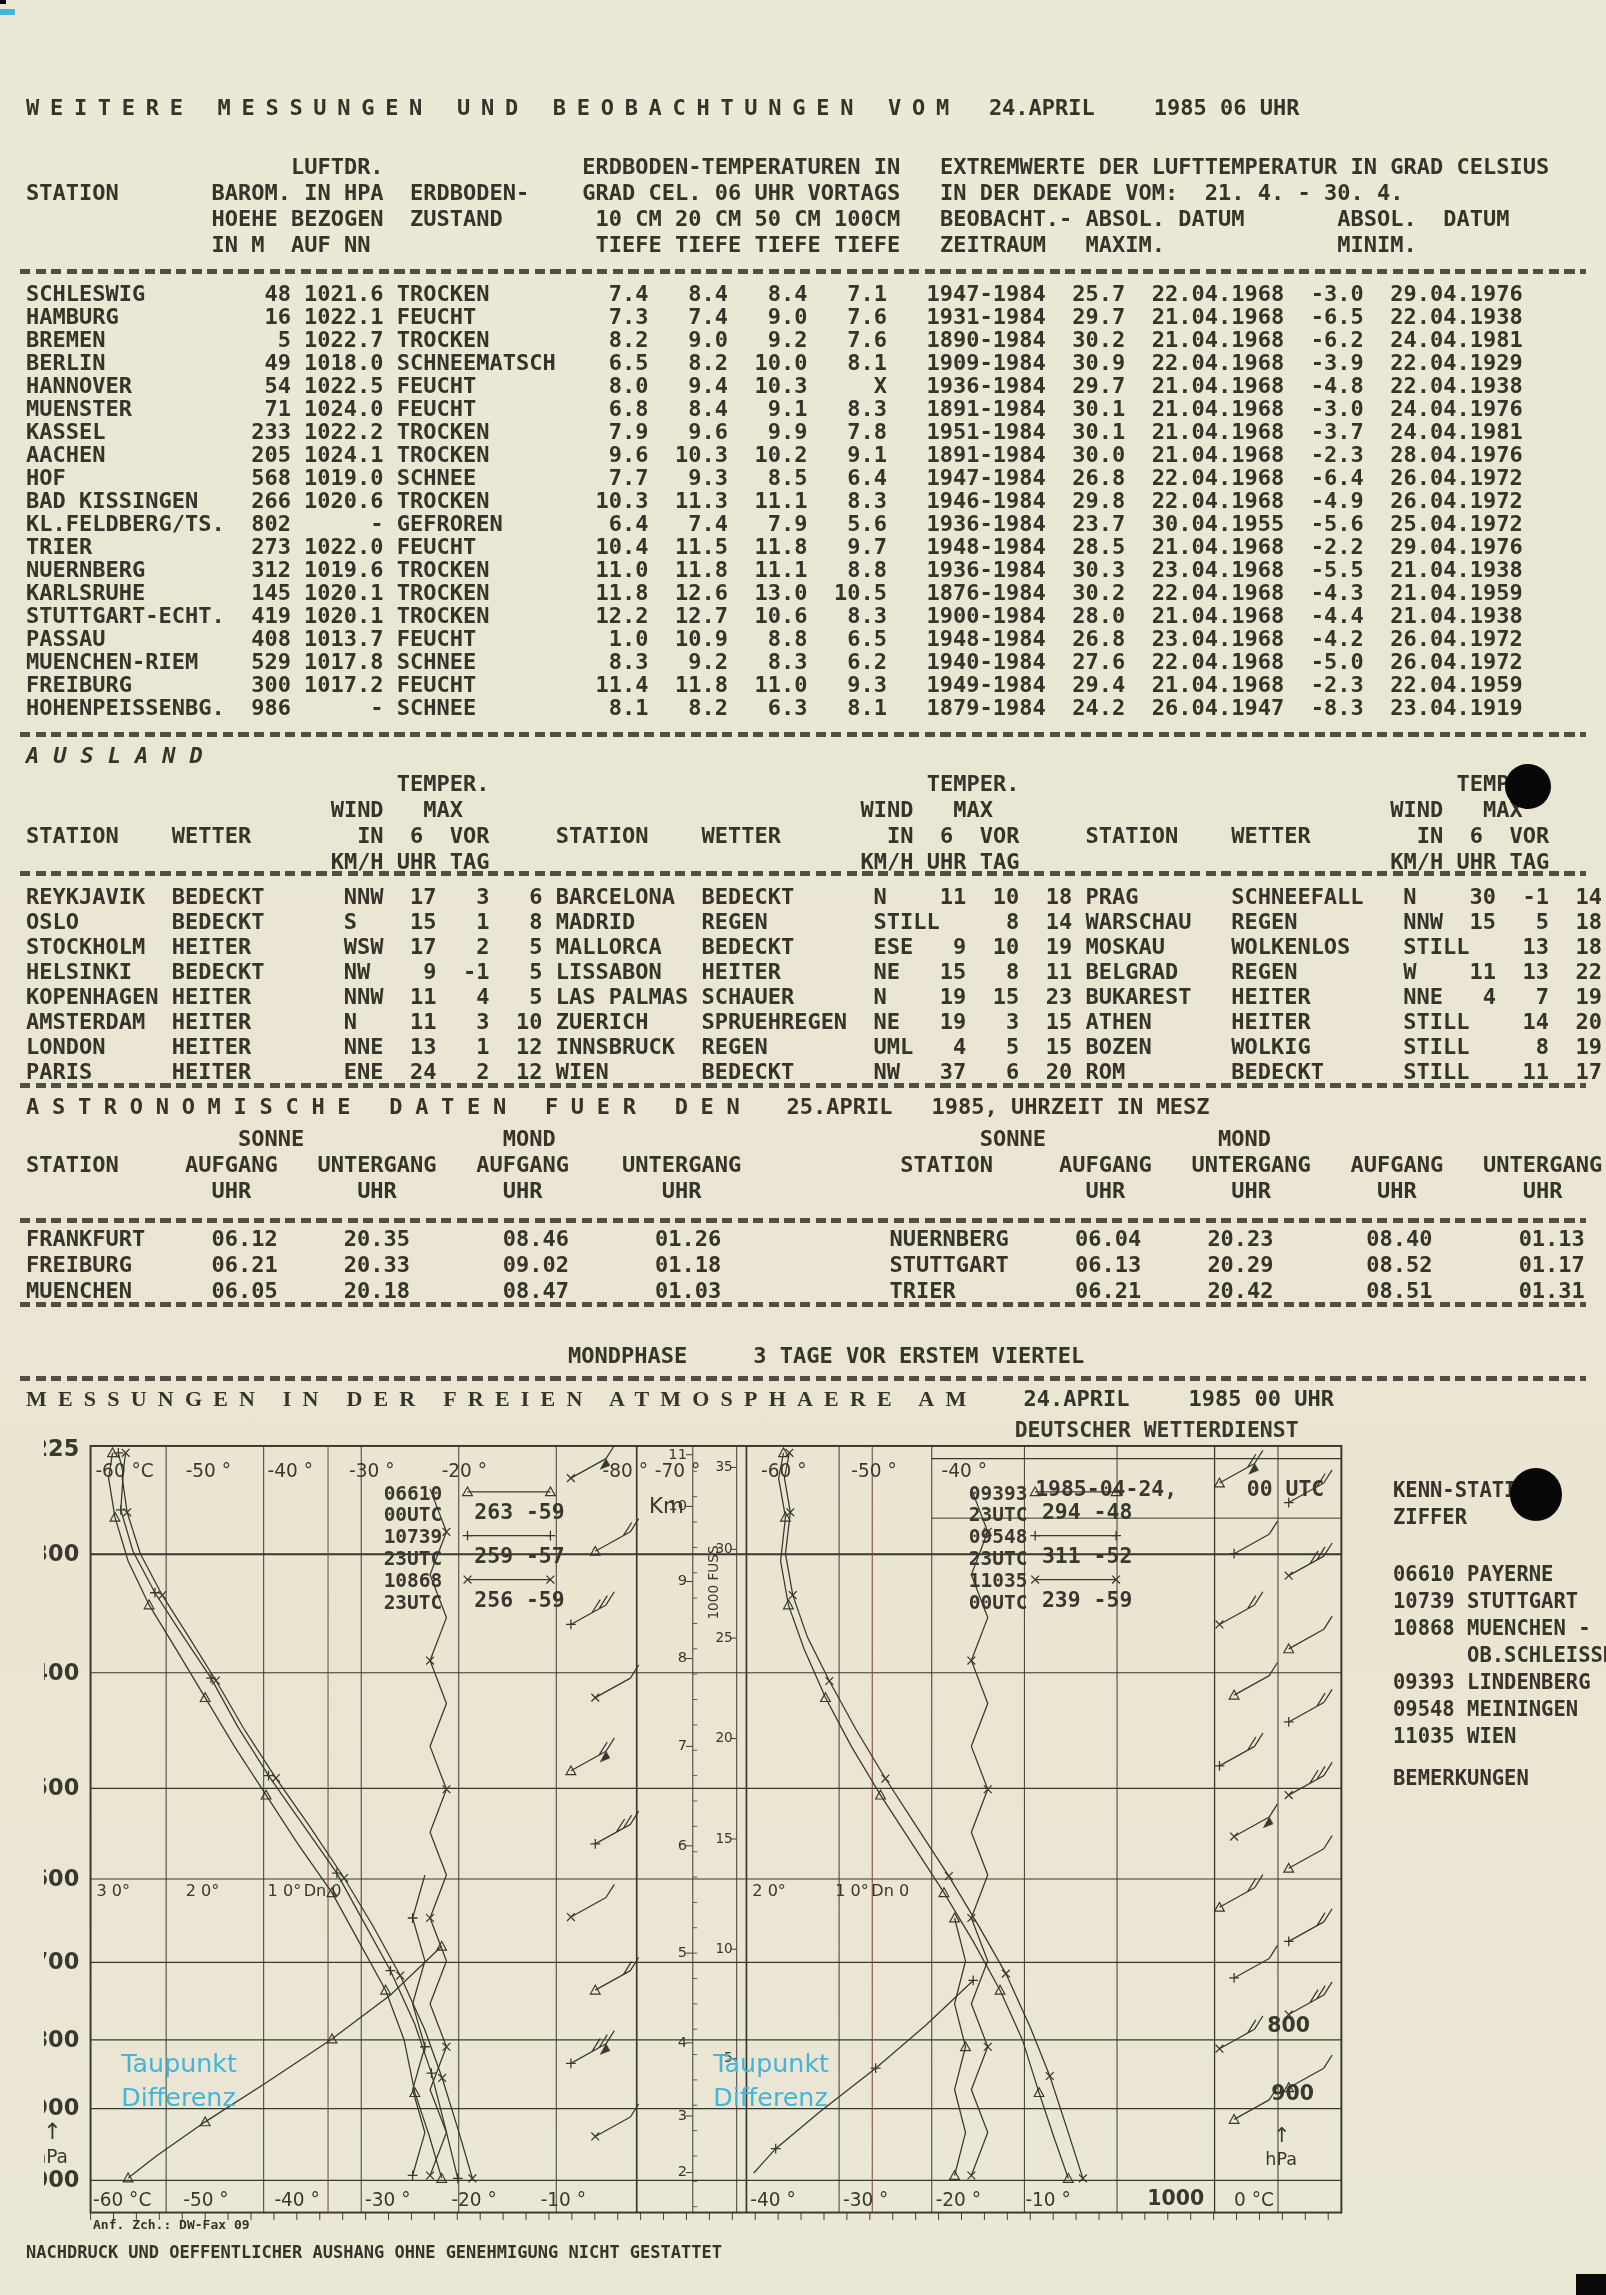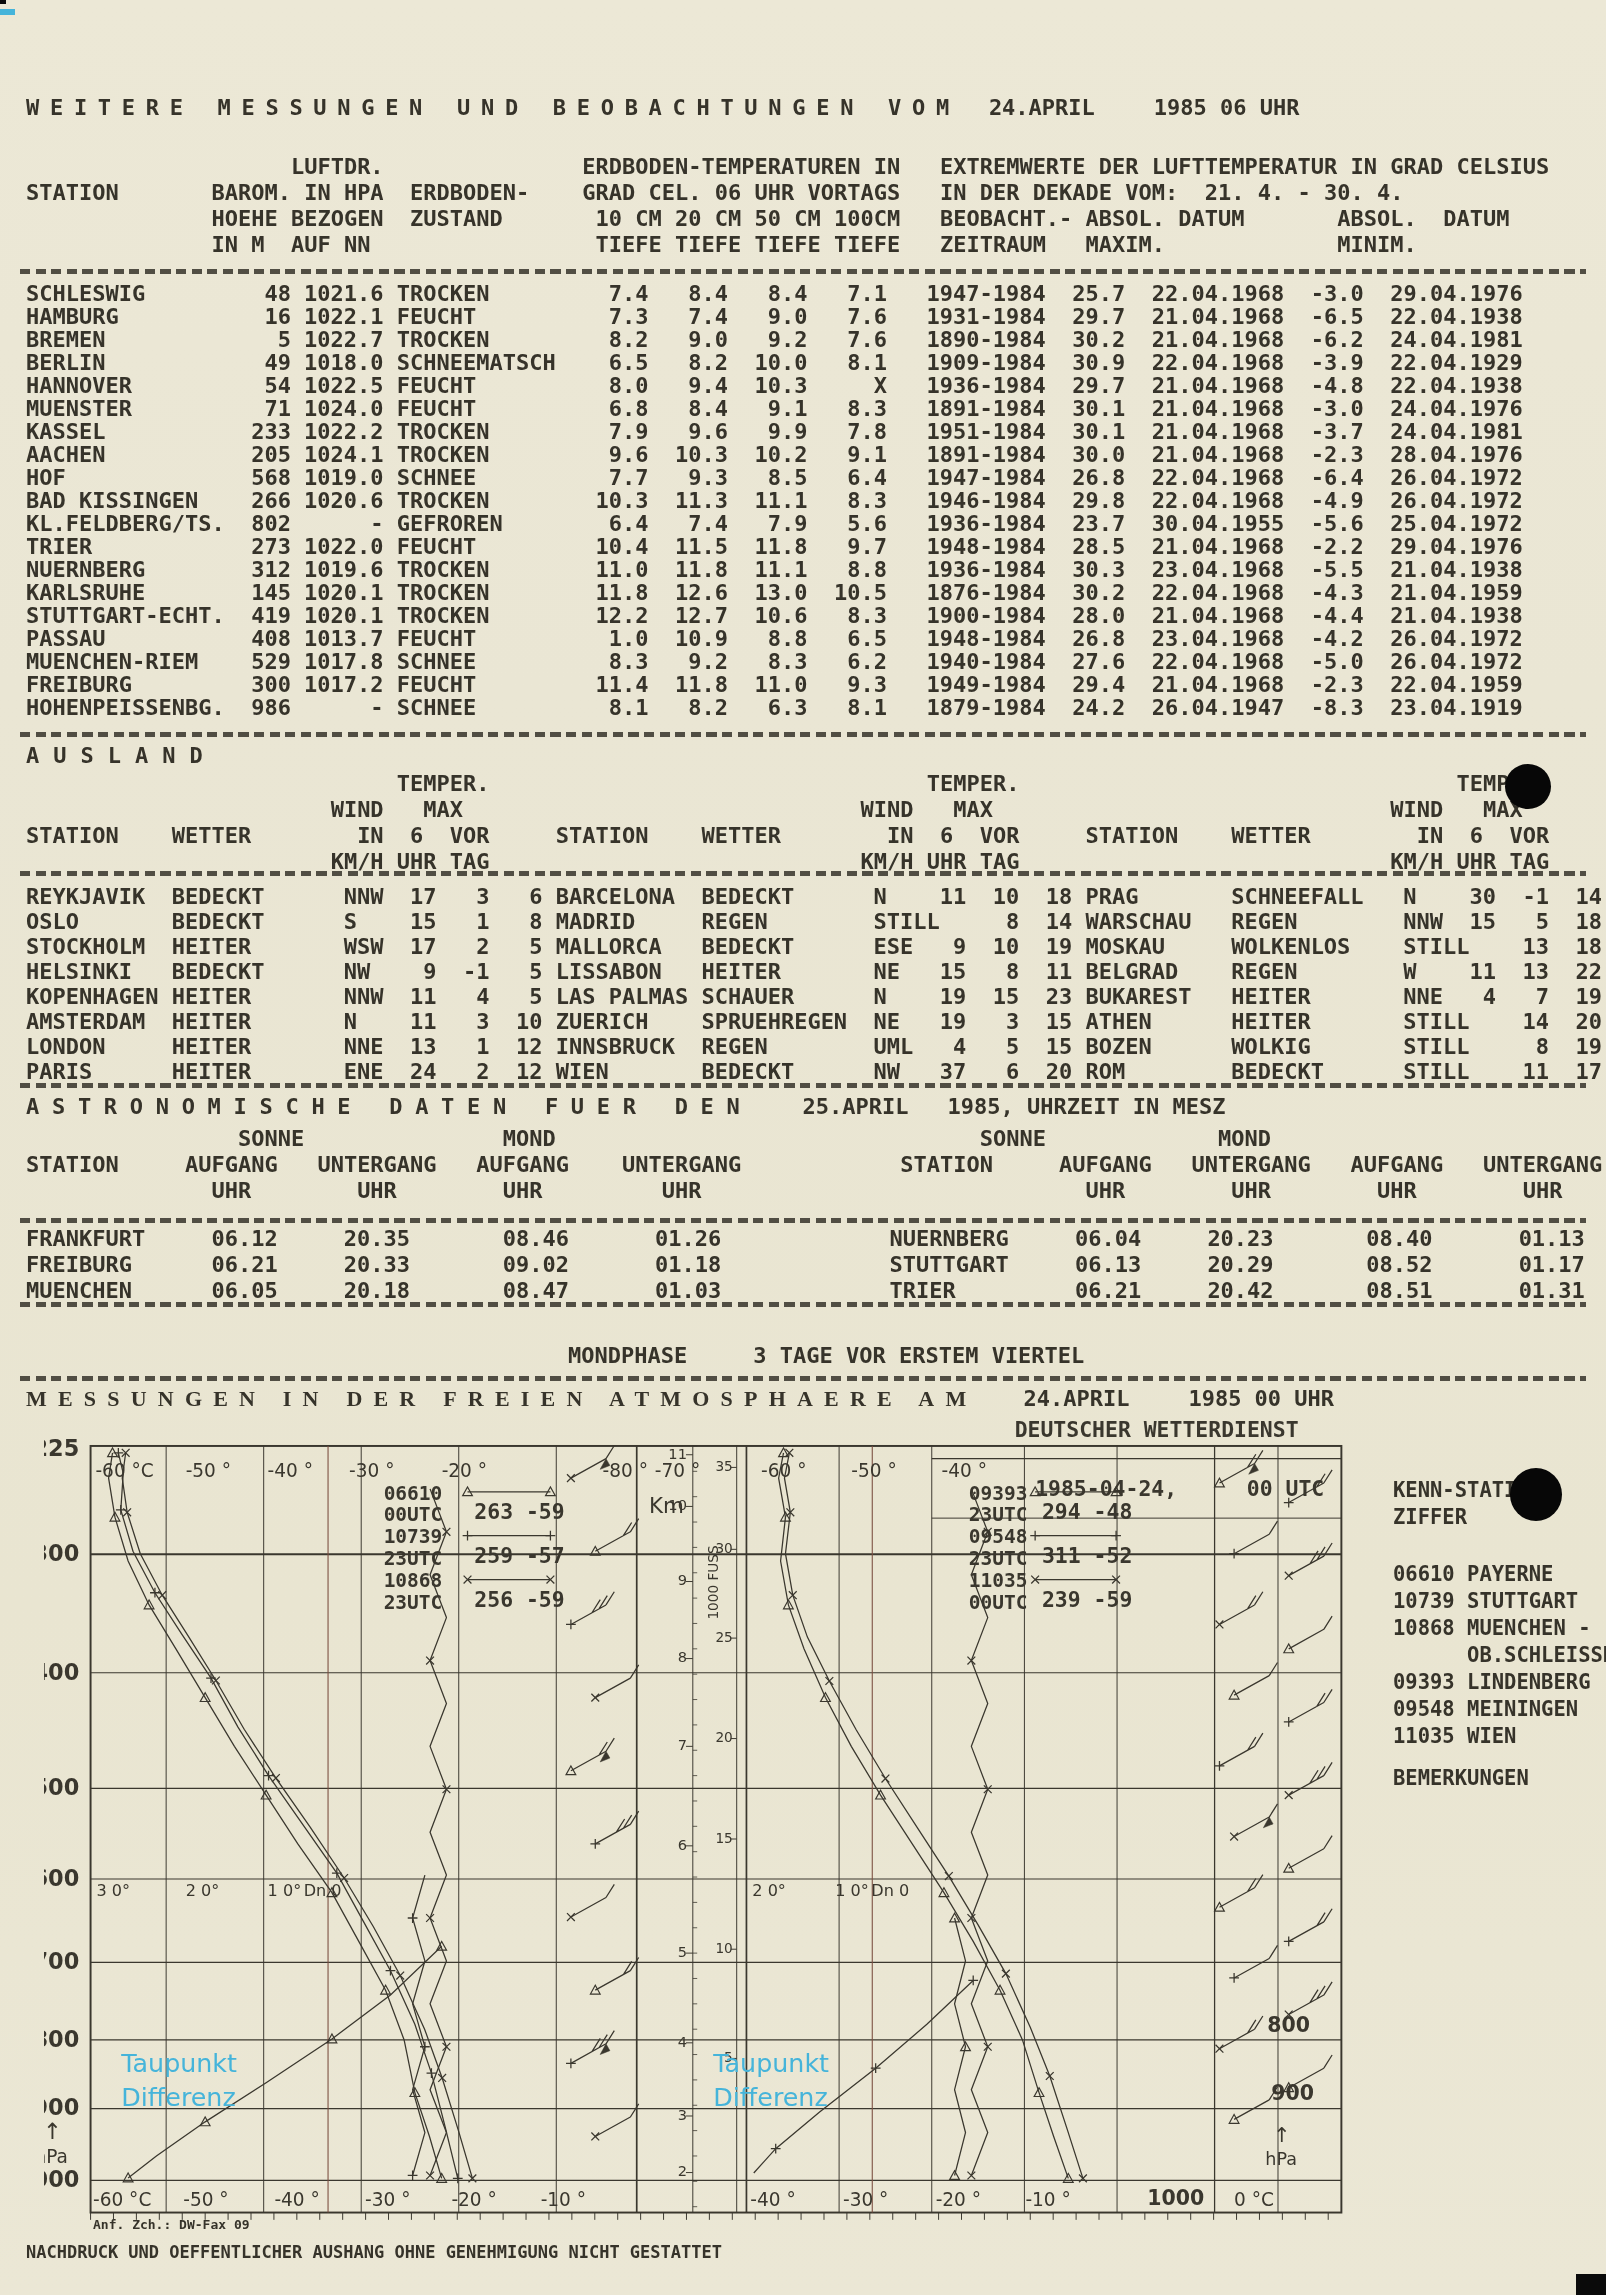--- a/index.html
+++ b/index.html
@@ -24,21 +24,21 @@
   .r{text-align:right;} .l{text-align:left;}
   
   .w16{width:16ch}.w4{width:4ch}.w7{width:7ch}
   .w14{width:14ch;padding-left:1ch;box-sizing:border-box}
   .w6{width:6ch}.w12{width:12ch}
   
   .a11{width:11ch}.a13{width:13ch}.a4{width:4ch}.a3{width:3ch}.a44{width:4ch}.gap1{width:1ch}
   
   .s9{width:9ch}.s10{width:10ch}.s12{width:12ch}.s115{width:11.5ch}.sgap{width:12.7ch}
   .sp-title{letter-spacing:10.7px;}
-  .sp-ausland{letter-spacing:14px;}
+  .sp-ausland{letter-spacing:14px;font-style:italic;}
   .sp-astro{letter-spacing:12.7px;}
   .sp-mess{letter-spacing:11.2px;font-family:Liberation Serif, serif;}
   .hole{position:absolute;background:#070707;border-radius:50%;}
   .blk{position:absolute;background:#0a0a0a;}
   .cyanmark{position:absolute;background:var(--blue);}
   svg text{user-select:none;}
 </style>
 </head>
 <body>
 
@@ -562,21 +562,21 @@
         <span class="a4 l">STILL</span>
         <span class="a3 r"></span>
         <span class="a44 r">11</span>
         <span class="a44 r">17</span>
       </div>
     </div>
   <div class="dash" style="top:1083px"></div>
 
   <div class="abs mono fs45" style="left:26px;top:1094px;display:flex;">
     <span class="sp-astro">ASTRONOMISCHE DATEN FUER DEN</span>
-    <span style="margin-left:50px">25.APRIL</span>
+    <span style="margin-left:34px">25.APRIL</span>
     <span style="margin-left:39px">1985, UHRZEIT IN MESZ</span>
   </div>
   <div class="abs mono fs45" style="left:26px;top:1126px;line-height:26px;">
 
   <div class="preline">                SONNE               MOND                                SONNE             MOND</div>
       <div class="preline">STATION     AUFGANG   UNTERGANG   AUFGANG    UNTERGANG            STATION     AUFGANG   UNTERGANG   AUFGANG   UNTERGANG</div>
       <div class="preline">              UHR        UHR        UHR         UHR                             UHR        UHR        UHR        UHR</div>
     </div>
   <div class="dash" style="top:1218px"></div>
   <div class="abs mono fs45" style="left:26px;top:1226px;line-height:26px;">

